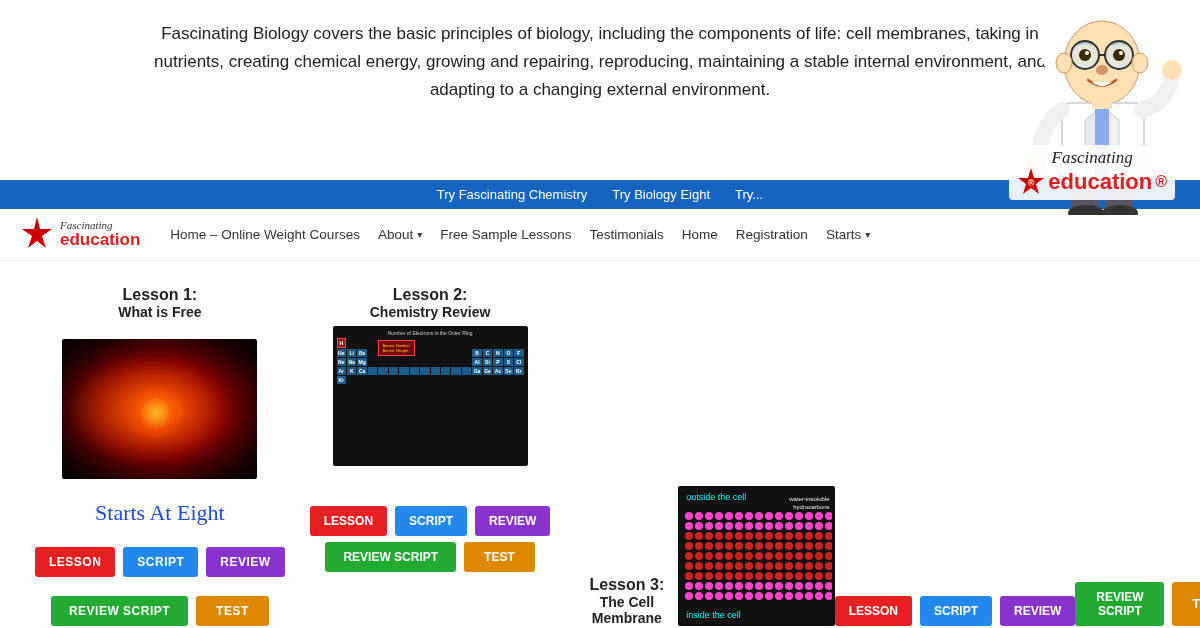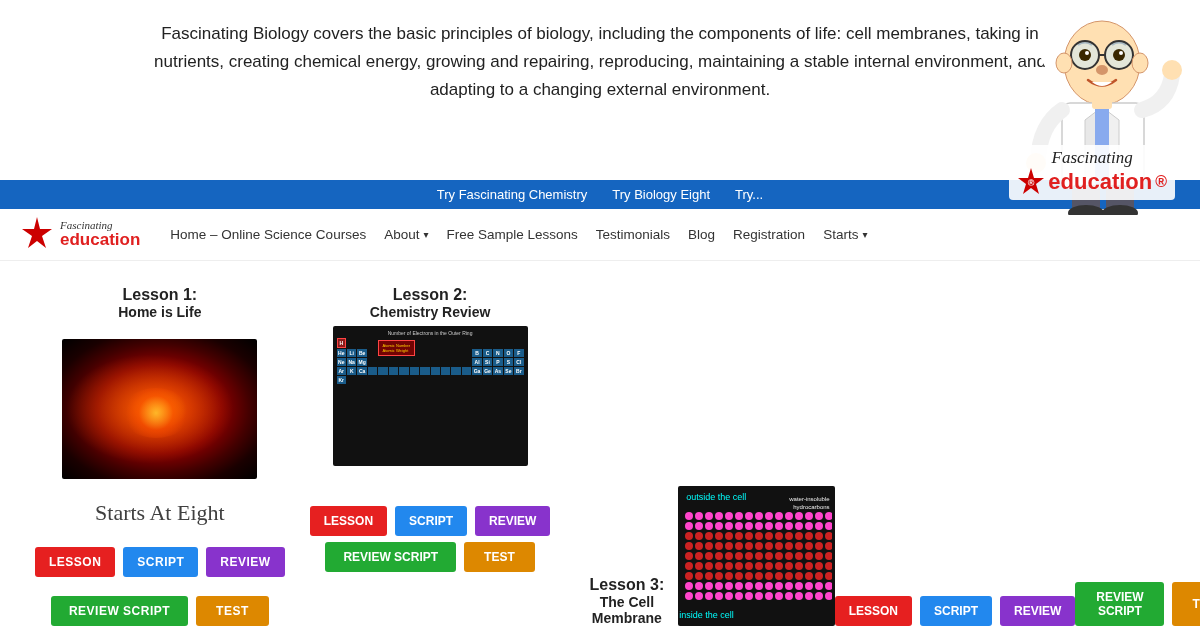--- a/index.html
+++ b/index.html
@@ -117,47 +117,47 @@
     <svg width="35" height="35" viewBox="0 0 35 35">
       <polygon points="17,0 20,12 32,12 22,19 26,31 17,24 8,31 12,19 2,12 14,12" fill="#cc0000"></polygon>
     </svg>
     <div>
       <div style="font-family:Georgia,serif; font-style:italic; font-size:11px; color:#333; line-height:1.1;">Fascinating</div>
       <div style="font-size:17px; font-weight:900; color:#e02020; line-height:1.1;">education</div>
     </div>
   </div>
 
   <div style="display:flex; align-items:center; gap:18px; font-size:13.5px;">
-    <a style="color:#333; text-decoration:none; cursor:pointer; white-space:nowrap;">Home – Online Science Courses</a>
+    <a style="color:#333; text-decoration:none; cursor:pointer; white-space:nowrap;">Home – Online Weight Courses</a>
     <a style="color:#333; text-decoration:none; cursor:pointer; white-space:nowrap;">About</a>
     <span style="font-size:10px; color:#333; margin-left:-14px;">▾</span>
     <a style="color:#333; text-decoration:none; cursor:pointer; white-space:nowrap;">Free Sample Lessons</a>
     <a style="color:#333; text-decoration:none; cursor:pointer; white-space:nowrap;">Testimonials</a>
-    <a style="color:#333; text-decoration:none; cursor:pointer; white-space:nowrap;">Blog</a>
+    <a style="color:#333; text-decoration:none; cursor:pointer; white-space:nowrap;">Home</a>
     <a style="color:#333; text-decoration:none; cursor:pointer; white-space:nowrap;">Registration</a>
     <a style="color:#333; text-decoration:none; cursor:pointer; white-space:nowrap;">Starts</a>
     <span style="font-size:10px; color:#333; margin-left:-14px;">▾</span>
   </div>
 </div>
 
 <div style="padding:25px 35px 20px 35px;">
   <div style="display:grid; grid-template-columns:1fr 1fr 1fr; gap:25px;">
 
     <div style="display:flex; flex-direction:column; align-items:center; gap:19px;">
       <div style="text-align:center;">
         <div style="font-size:16px; font-weight:bold; color:#222;">Lesson 1:</div>
-        <div style="font-size:14px; font-weight:bold; color:#222;">Home is Life</div>
+        <div style="font-size:14px; font-weight:bold; color:#222;">What is Free</div>
       </div>
 
       <div style="width:195px; height:140px; cursor:pointer; border-radius:2px; overflow:hidden; background:radial-gradient(ellipse at 50% 50%, #ff8000 0%, #cc2200 20%, #880000 45%, #440000 65%, #1a0000 80%, #000 100%); position:relative;">
         <div style="position:absolute; inset:0; background:radial-gradient(ellipse at 45% 50%, rgba(255,120,0,0.6) 0%, transparent 55%);"></div>
         <div style="position:absolute; top:35%; left:30%; width:70px; height:50px; background:radial-gradient(circle, rgba(255,200,50,0.8) 0%, rgba(255,80,0,0.5) 40%, transparent 70%); border-radius:50%;"></div>
       </div>
 
-      <div style="font-family: 'Palatino Linotype', cursive, Georgia; font-size:22px; color:#404040; text-align:center; padding:2px 0;">Starts At Eight</div>
+      <div style="font-family: 'Palatino Linotype', cursive, Georgia; font-size:22px; color:#1d4ed8; text-align:center; padding:2px 0;">Starts At Eight</div>
       <div style="display:flex; gap:8px;">
         <button class="btn btn-red" style="background:#e62020; padding:8px 14px; border:none; color:white; font-weight:bold; font-size:12px; cursor:pointer; border-radius:3px;">LESSON</button>
         <button class="btn btn-blue" style="background:#2288ee; padding:8px 14px; border:none; color:white; font-weight:bold; font-size:12px; cursor:pointer; border-radius:3px;">SCRIPT</button>
         <button class="btn btn-purple" style="background:#8833cc; padding:8px 14px; border:none; color:white; font-weight:bold; font-size:12px; cursor:pointer; border-radius:3px;">REVIEW</button>
       </div>
       <div style="display:flex; gap:8px;">
         <button class="btn btn-green" style="background:#22aa33; padding:8px 18px; border:none; color:white; font-weight:bold; font-size:12px; cursor:pointer; border-radius:3px;">REVIEW SCRIPT</button>
         <button class="btn btn-orange" style="background:#dd8800; padding:8px 20px; border:none; color:white; font-weight:bold; font-size:12px; cursor:pointer; border-radius:3px;">TEST</button>
       </div>
     </div>
@@ -267,21 +267,21 @@
     </div>
 
     <div style="display:flex; flex-direction:row; align-items:flex-end; ">
       <div style="text-align:center;">
         <div style="font-size:16px; font-weight:bold; color:#222;">Lesson 3:</div>
         <div style="font-size:14px; font-weight:bold; color:#222;">The Cell Membrane</div>
       </div>
 
       <div style="width:195px; height:140px; cursor:pointer; background:#111; border-radius:2px; overflow:hidden; position:relative;">
         <div style="position:absolute; top:6px; left:8px; color:cyan; font-size:9px; z-index:2;">outside the cell</div>
-        <div style="position:absolute; bottom:6px; left:1px; color:cyan; font-size:9px; z-index:2;">inside the cell</div>
+        <div style="position:absolute; bottom:6px; left:8px; color:cyan; font-size:9px; z-index:2;">inside the cell</div>
         <div style="position:absolute; top:10px; right:5px; color:#eee; font-size:6px; z-index:2; text-align:right; line-height:1.3;">water-insoluble<br>hydrocarbons</div>
 
         <div style="position:absolute; top:22px; left:3px; right:3px; bottom:20px; overflow:hidden;">
           <svg width="189" height="100" viewBox="0 0 189 100" xmlns="http://www.w3.org/2000/svg">
 
             <g id="membrane-dots">
 
               <g fill="#ff44cc">
                 <circle cx="8" cy="8" r="4"></circle>
                   <circle cx="18" cy="8" r="4"></circle>

